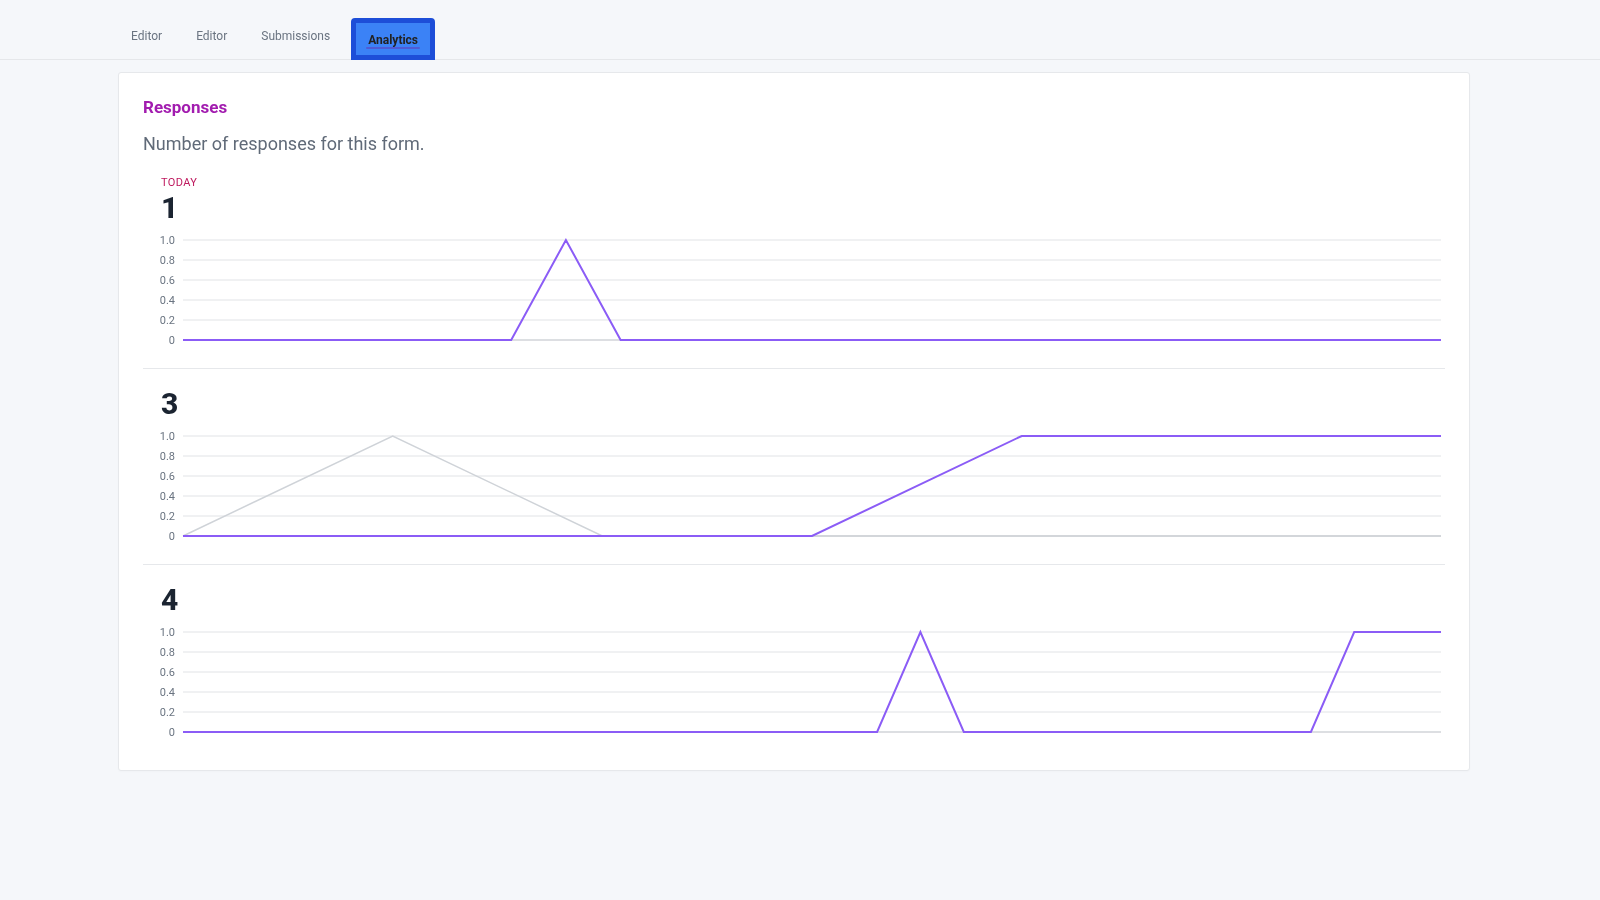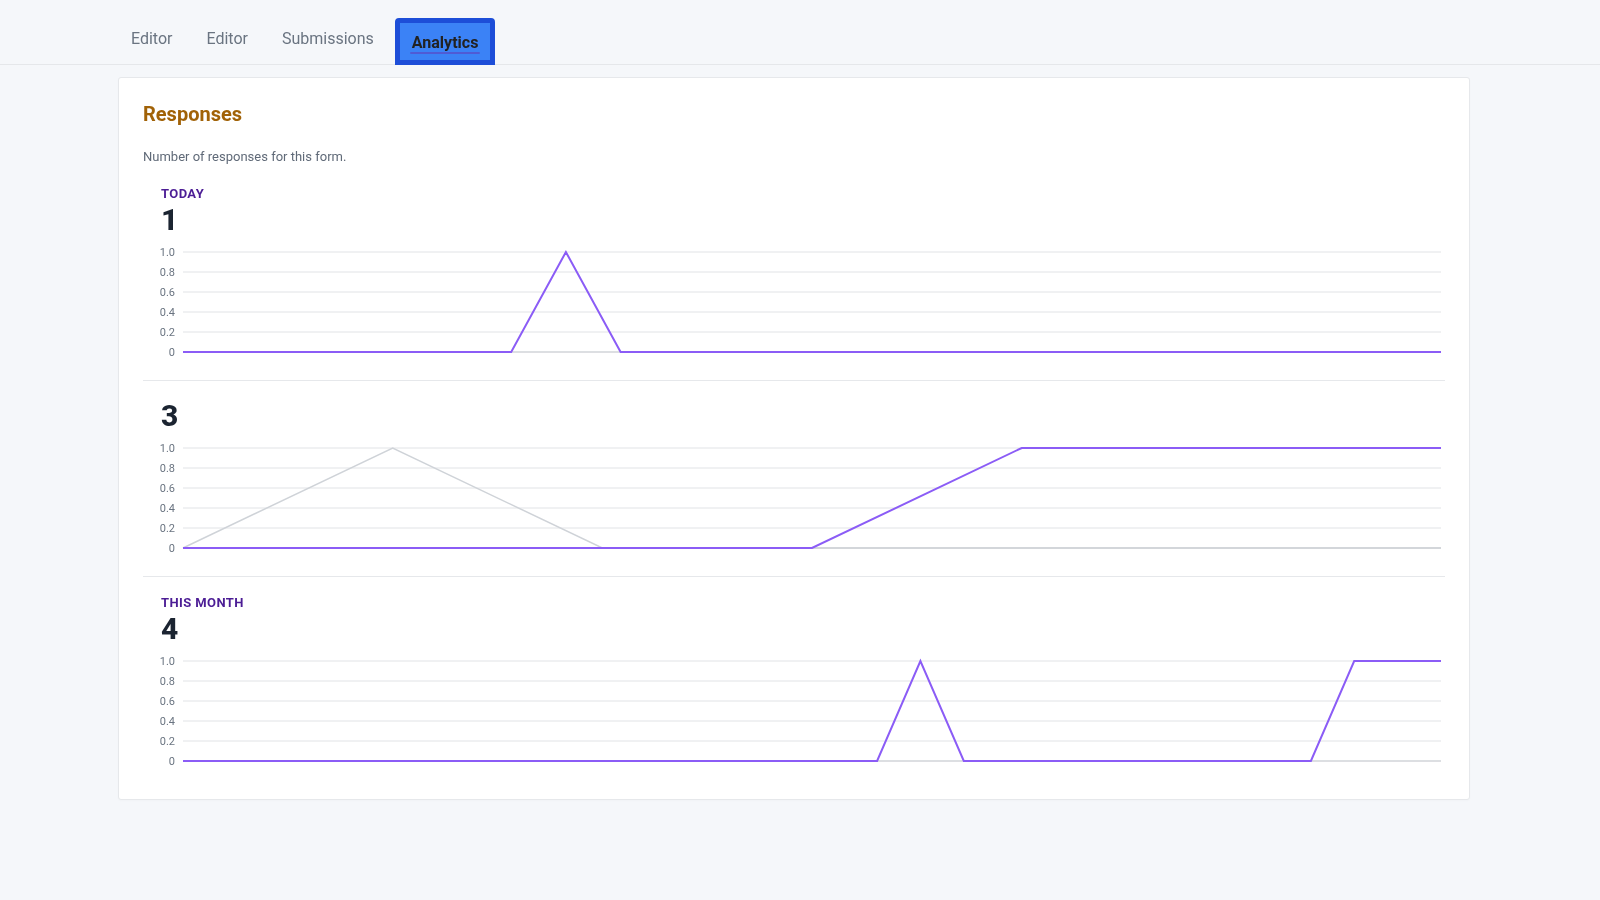--- a/index.html
+++ b/index.html
@@ -16,21 +16,21 @@
   }
   .tabs {
     display: flex;
     gap: 8px;
     padding-left: 118px;
     border-bottom: 1px solid #e5e7ea;
     margin-bottom: 0;
   }
   .tab {
     padding: 10px 12px 8px 12px;
-    font-size: 16px;
+    font-size: 12px;
     color: #6a7481;
     cursor: pointer;
     border: 1px solid transparent;
     border-radius: 4px 4px 0 0;
     margin-bottom: -1px;
     background: transparent;
   }
   .tab.active {
     color: #222;
     border: 5px solid #1d4ed8;
@@ -50,44 +50,44 @@
   }
   .card {
     background: #fff;
     margin: 12px 130px 30px 118px;
     border: 1px solid #e6e8eb;
     border-radius: 3px;
     padding: 24px 24px 10px 24px;
     box-shadow: 0 1px 2px rgba(0,0,0,0.02);
   }
   .card-title {
-    font-size: 20px;
+    font-size: 17px;
     font-weight: 700;
-    margin: 0 0 23px 0;
-    color: #a16207;
+    margin: 0 0 16px 0;
+    color: #a21caf;
   }
   .card-sub {
-    font-size: 13px;
+    font-size: 18px;
     color: #606a78;
     margin: 0 0 22px 0;
   }
   .stat-block {
     border-bottom: 1px solid #e6e8eb;
     padding-bottom: 18px;
     margin-bottom: 18px;
   }
   .stat-block:last-child {
     border-bottom: none;
     margin-bottom: 0;
   }
   .stat-label {
-    font-size: 13px;
-    font-weight: 700;
+    font-size: 11px;
+    font-weight: 400;
     letter-spacing: 0.4px;
-    color: #4c1d95;
+    color: #be185d;
     margin: 0 0 2px 18px;
   }
   .stat-value {
     font-size: 30px;
     font-weight: 800;
     margin: 0 0 6px 18px;
     color: #1b2431;
     line-height: 1.1;
   }
   .chart-wrap {
@@ -184,21 +184,20 @@
               <text x="32" y="14" text-anchor="end">1.0</text>
             </g>
             <line class="axis-line" x1="40" x2="1298" y1="110" y2="110"></line>
             <path d="M40.0 110.0 L249.7 10.0 L459.3 110.0 L669.0 110.0 L878.7 110.0 L1088.3 110.0 L1298.0 110.0" class="series-prev"></path>
             <path d="M40.0 110.0 L249.7 110.0 L459.3 110.0 L669.0 110.0 L878.7 10.0 L1088.3 10.0 L1298.0 10.0" class="series-main"></path>
           </svg>
         </div>
     </div>
 
     <div class="stat-block">
-      <p class="stat-label">THIS MONTH</p>
       <p class="stat-value">4</p>
       <div class="chart-wrap">
           <svg width="1302" height="120">
             <g class="grid">
               <line x1="40" x2="1298" y1="110" y2="110"></line>
               <line x1="40" x2="1298" y1="90" y2="90"></line>
               <line x1="40" x2="1298" y1="70" y2="70"></line>
               <line x1="40" x2="1298" y1="50" y2="50"></line>
               <line x1="40" x2="1298" y1="29.999999999999996" y2="29.999999999999996"></line>
               <line x1="40" x2="1298" y1="10" y2="10"></line>

